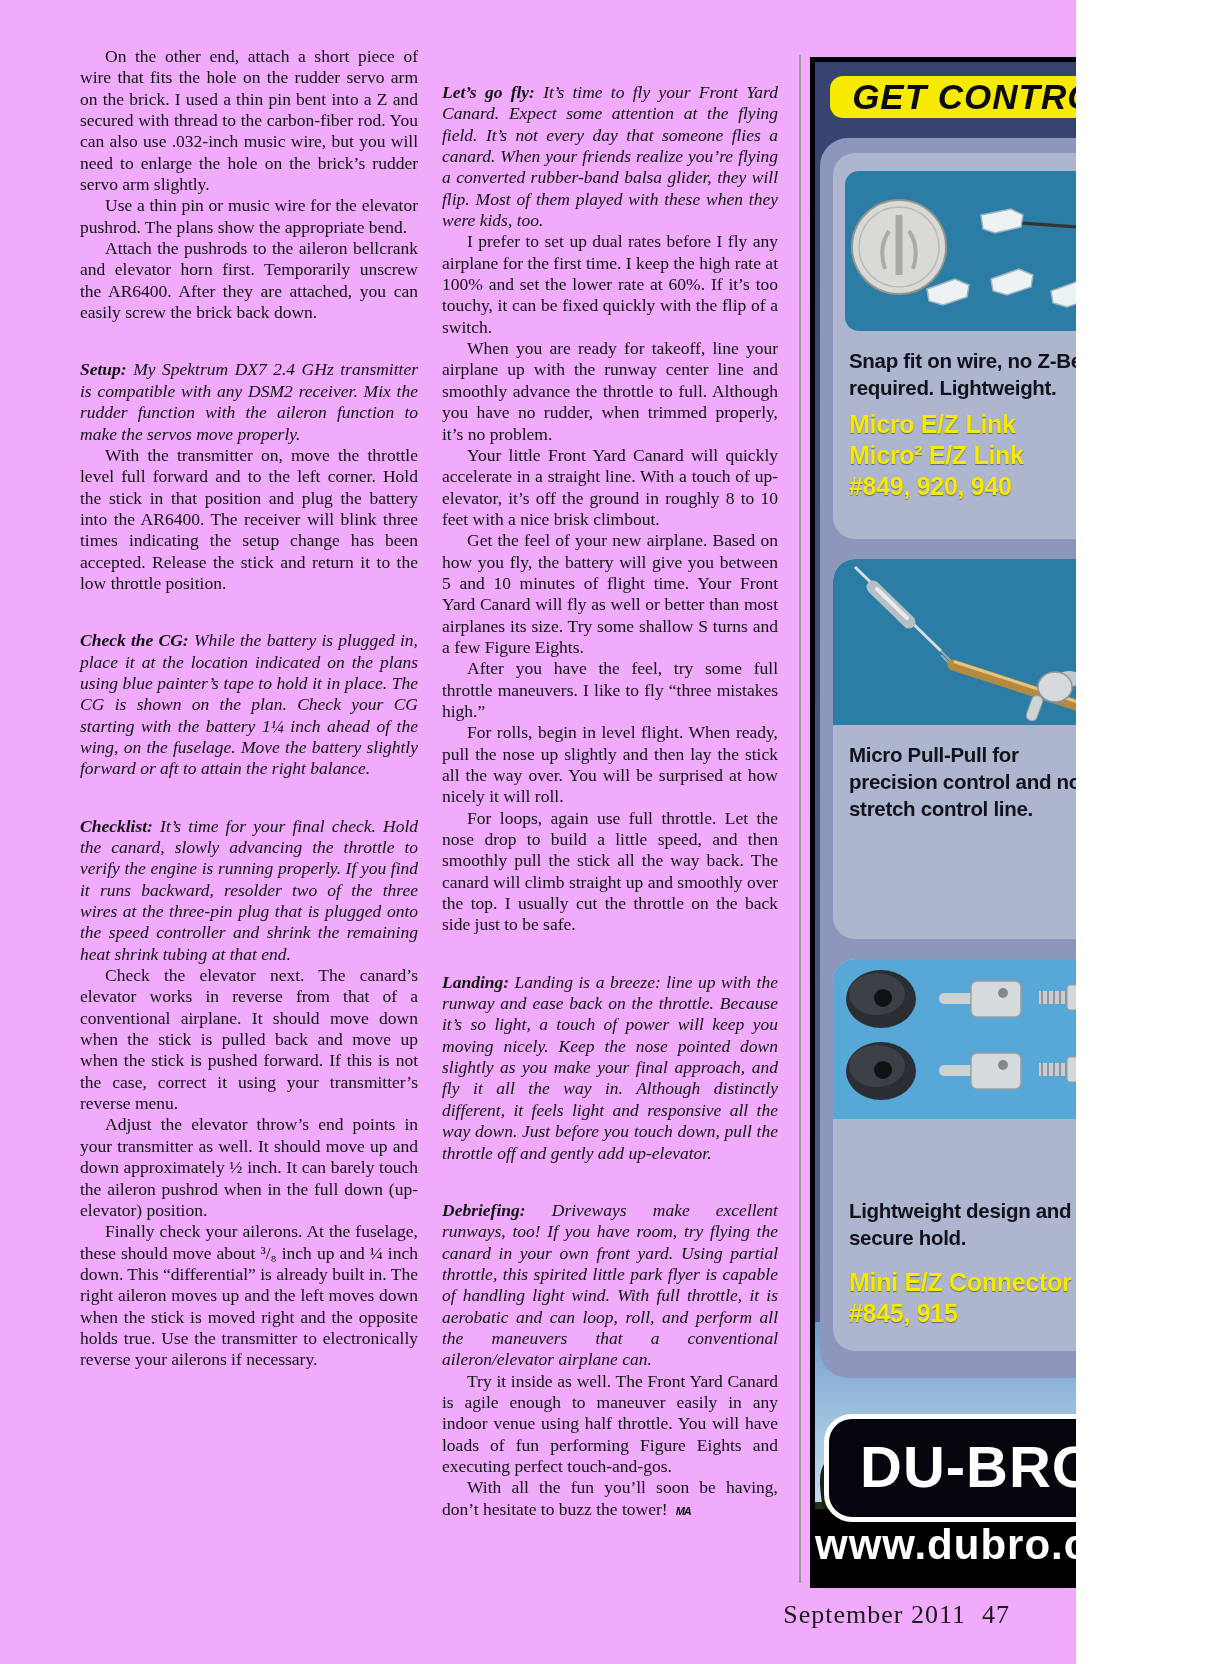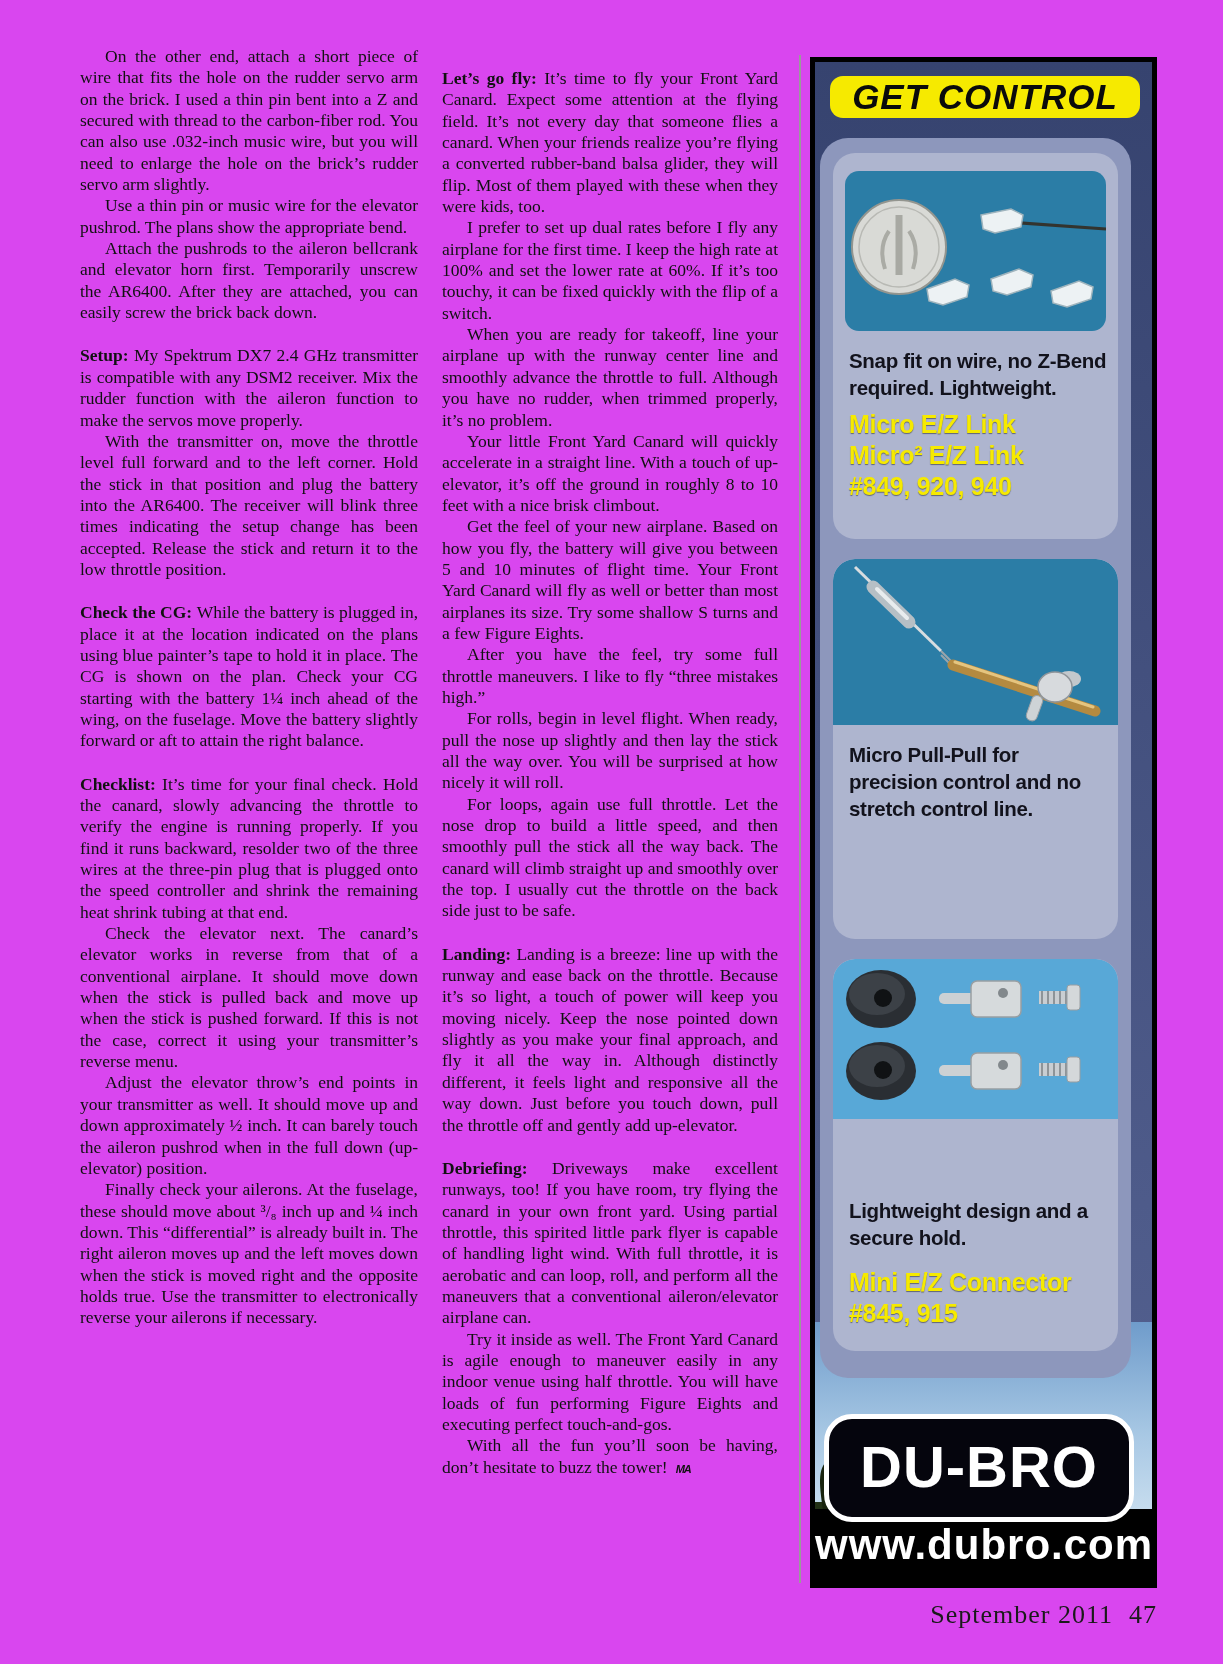--- a/index.html
+++ b/index.html
@@ -1,24 +1,24 @@
 <!DOCTYPE html>
 <html style="--accent-yellow: #f6ea00; --panel: #8d97bc; --card: #aeb5cf; --photo-teal: #2b7da6; --photo-blue: #58a8d7; --caption-ink: #12121c;"><head>
 <meta charset="utf-8">
 <style>
   html,body{margin:0;padding:0;background:#ffffff;}
-  .page{position:relative;width:1223px;height:1664px;background:#d946ef;overflow:hidden;
+  .page{position:relative;width:1076px;height:1664px;background:#f0abfc;overflow:hidden;
         font-family:"Liberation Serif", serif;color:#111;}
   
   .col{position:absolute;top:46px;font-size:17.5px;line-height:21.35px;text-align:justify;}
   .col1{left:80px;width:338px;}
   .col2{left:442px;width:336px;}
   .col p{margin:0;}
   .col p.ind{text-indent:25px;}
-  .col p.sect{margin-top:22px;}
+  .col p.sect{margin-top:36px;font-style:italic;}
   .col p.sect b{font-weight:bold;}
   .ma{font-family:"Liberation Sans",sans-serif;font-weight:bold;font-style:italic;
       font-size:11px;letter-spacing:-1px;margin-left:8px;}
   .vrule{position:absolute;left:799px;top:55px;width:2px;height:1528px;background:#9a9a9a;}
   
   .ad{position:absolute;left:810px;top:57px;width:337px;height:1521px;border:5px solid #000;
       background:linear-gradient(180deg,#36436f 0%,#43507e 40%,#4e5b8a 75%,#566391 100%);
       font-family:Liberation Sans, sans-serif;}
   .ad-header{position:absolute;left:15px;top:14px;width:310px;height:42px;border-radius:13px;
       background:var(--accent-yellow,#f6ea00);color:#0b0b0b;font-weight:bold;font-style:italic;

